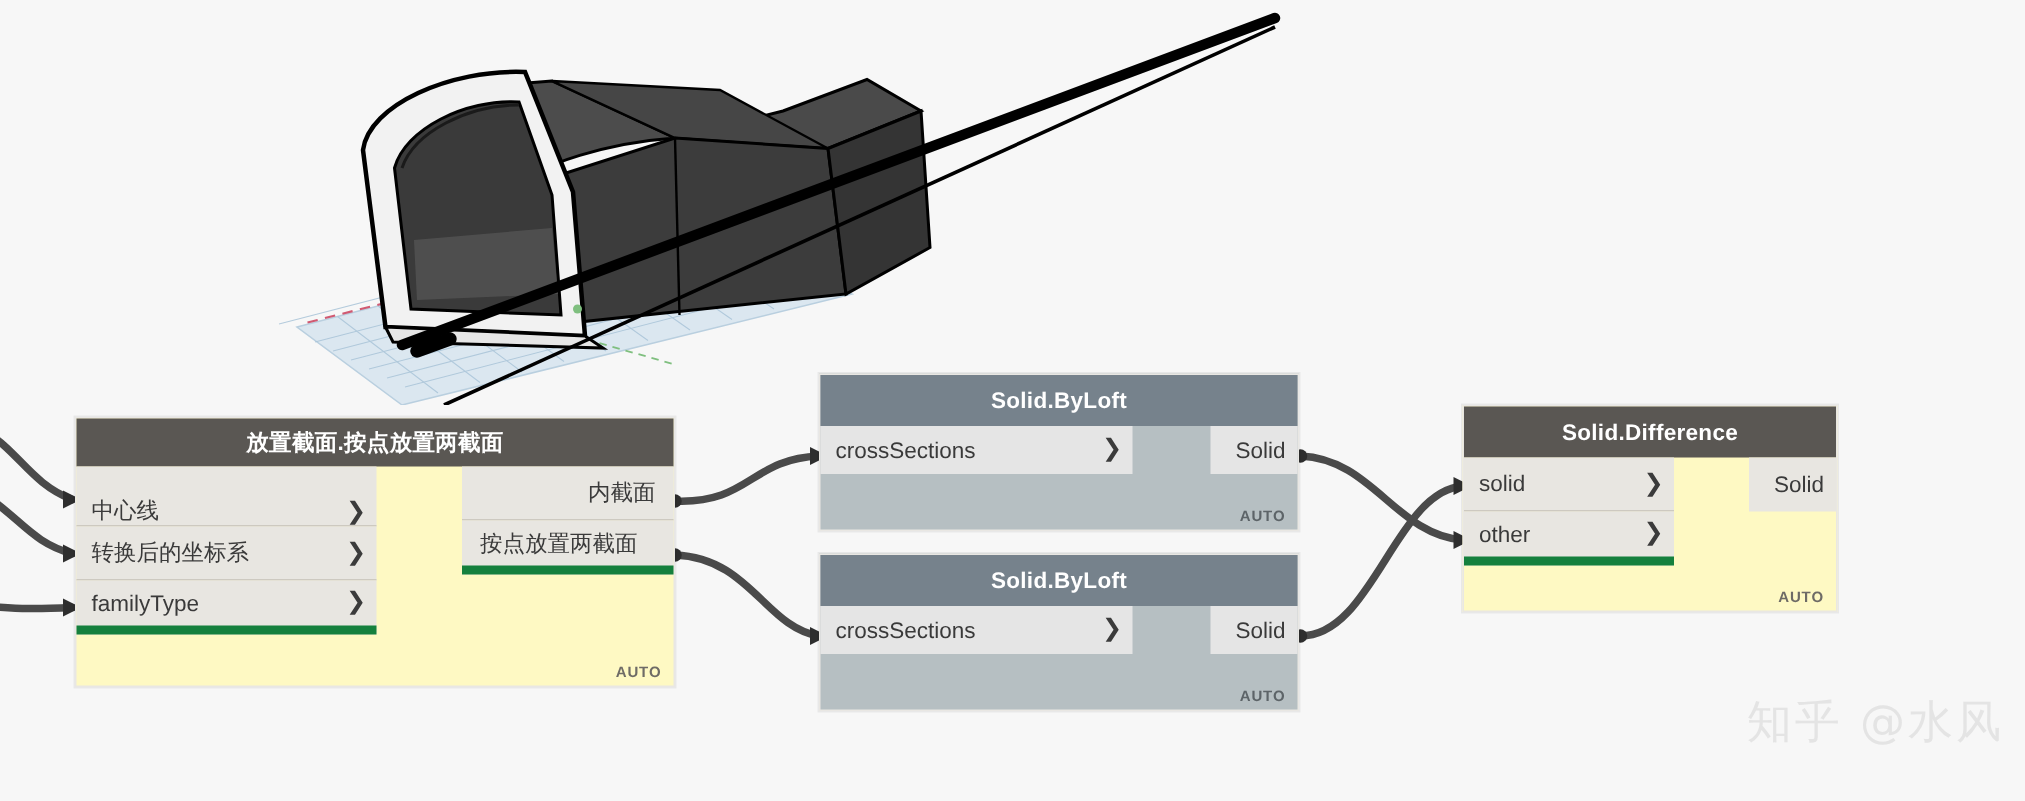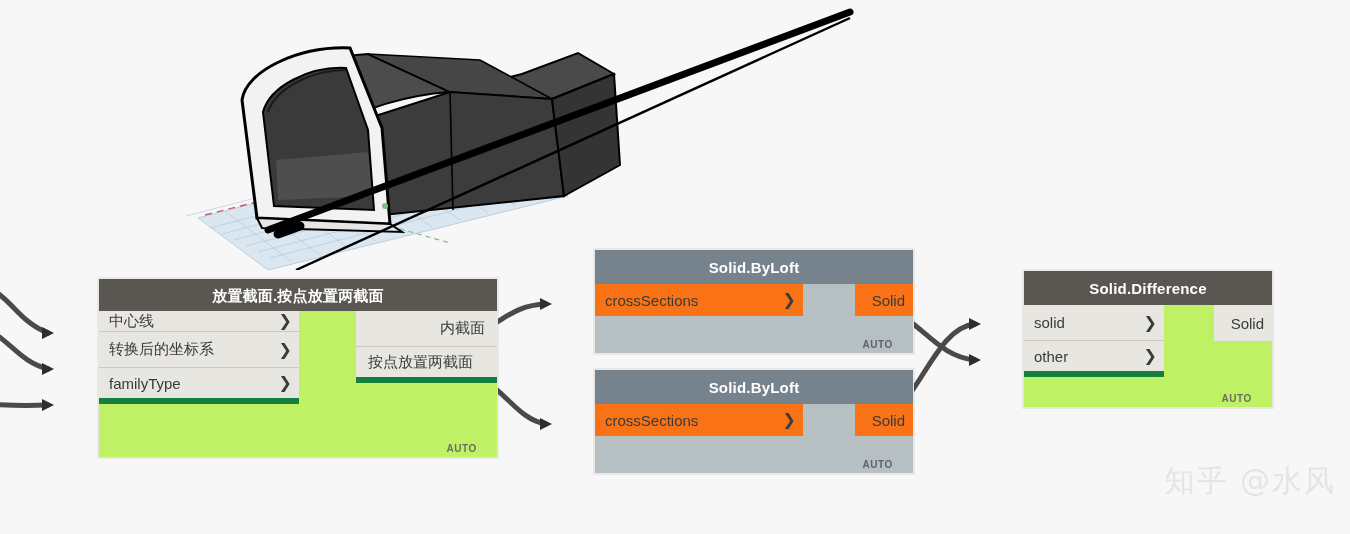--- a/index.html
+++ b/index.html
@@ -39,21 +39,20 @@
     height: 534px;
     pointer-events: none;
   }
 
   
   .node {
     position: absolute;
     box-sizing: border-box;
     border: 1px solid #e9e7e3;
     box-shadow: 0 0 0 1px rgba(0,0,0,0.06);
-    margin-left: 48px;
   }
   .node-header {
     text-align: center;
     font-weight: bold;
     color: #ffffff;
     letter-spacing: 0.2px;
     font-size: 15px;
     line-height: 1.0;
     display: flex;
     align-items: center;
@@ -93,39 +92,39 @@
   }
   .chev {
     font-weight: bold;
     font-size: 16px;
     color: #3b3b3b;
     line-height: 1;
     margin-left: 8px;
   }
   .auto-label {
     position: absolute;
-    right: 20px;
+    right: 8px;
     bottom: 3px;
     font-size: 10px;
     font-weight: bold;
     color: #6e6b66;
     letter-spacing: 0.6px;
   }
 
   
-  .theme-beige { background: #bef264; }
+  .theme-beige { background: #fef9c3; }
   .theme-beige .node-header { background: #5a5753; }
   .theme-beige .port { background: #e8e6e1; border-bottom: 1px solid #cdc9c0; }
   .theme-beige .port.last { border-bottom: 6px solid #15803d; justify-content: space-between; }
   .theme-beige .auto-label { color: #6e6b66; }
 
   
   .theme-slate { background: #b6bfc2; }
   .theme-slate .node-header { background: #76828c; }
-  .theme-slate .port { background: #f97316; }
+  .theme-slate .port { background: #e5e5e5; }
   .theme-slate .auto-label { color: #5d6468; }
 
   
   #watermark {
     position: absolute;
     right: 14px;
     bottom: 32px;
     font-size: 30px;
     color: #e4e4e4;
     letter-spacing: 2px;
@@ -230,21 +229,21 @@
       <polygon points="969,318 981,324 969,330"></polygon>
       <polygon points="969,354 981,360 969,366"></polygon>
     </g>
   </svg>
 
   <div class="node theme-beige" style="left:50px; top:278px; width:400px; height:180px;">
     <div class="node-header" style="height:32px;">放置截面.按点放置两截面</div>
     <div class="node-body" style="height:146px;">
       <div class="port-grid">
         <div class="ports-in" style="width:200px;">
-          <div class="port in" style="height:21px;">
+          <div class="port in" style="height:40px;align-items:flex-end;">
             <span>中心线</span>
             <span class="chev">❯</span>
           </div>
           <div class="port in" style="height:36px;">
             <span>转换后的坐标系</span>
             <span class="chev">❯</span>
           </div>
           <div class="port in last" style="height:36px;">
             <span>familyType</span>
             <span class="chev">❯</span>

